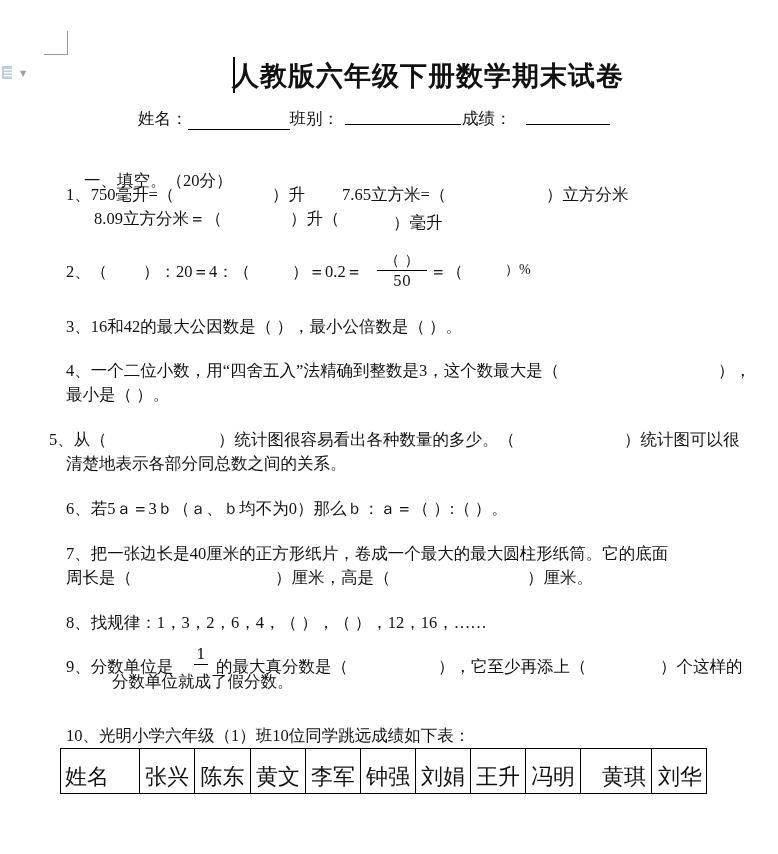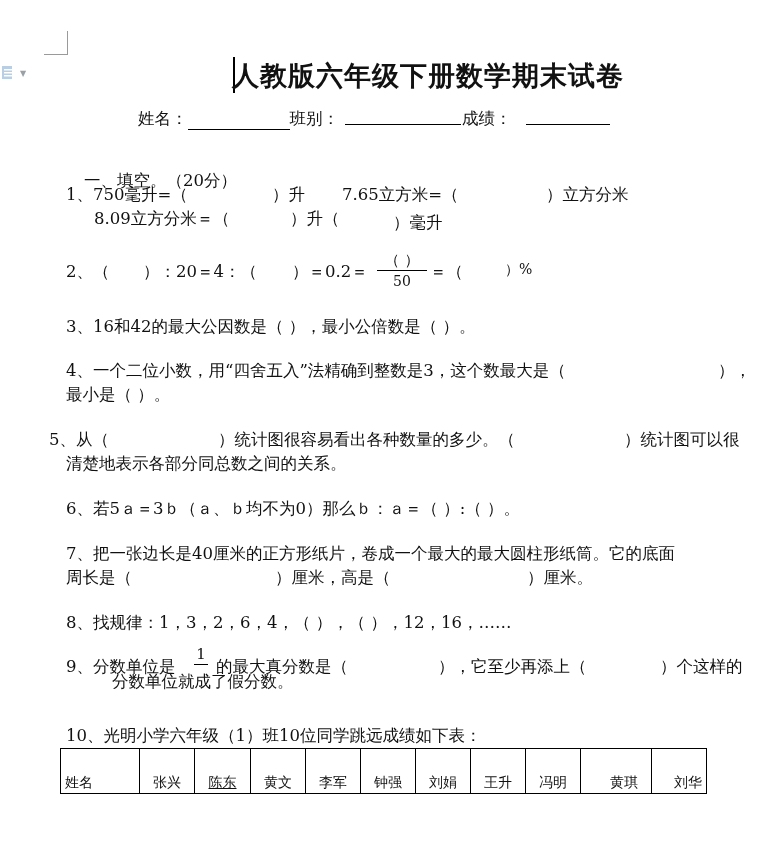--- a/index.html
+++ b/index.html
@@ -1,31 +1,31 @@
 <!DOCTYPE html>
 <html><head>
 <meta charset="utf-8">
 <style>
   html, body { margin:0; padding:0; background:#ffffff; }
   body { width:778px; height:854px; position:relative; overflow:hidden;
          font-family:"DejaVu Serif","Liberation Serif",serif; color:#111; }
-  .abs { position:absolute; white-space:nowrap; }
+  .abs { position:absolute; white-space:nowrap;font-family:Liberation Serif, serif; }
   .corner-mark { position:absolute; left:44px; top:31px; width:23px; height:23px;
                  border-right:1px solid #9a9a9a; border-bottom:1px solid #9a9a9a; }
   .doc-icon { position:absolute; left:2px; top:66px; width:12px; height:14px; }
   .doc-caret { position:absolute; left:20px; top:69px; font-size:8px; color:#9aa0a8;
                font-family:"DejaVu Sans",sans-serif; }
   .title { left:232px; top:58px; font-size:27px; font-weight:bold; letter-spacing:1px;
            font-family:"DejaVu Serif",serif; }
   .cursor { position:absolute; left:233px; top:57px; width:2px; height:36px; background:#000; }
   .line { font-size:16.5px; }
   .blank-line { display:inline-block; border-bottom:1px solid #000; height:16px; vertical-align:bottom; }
   .frac { position:absolute; text-align:center; }
   table.scores { position:absolute; left:60px; top:748px; border-collapse:collapse;
-                 font-size:14px; }
+                 font-size:22px; }
   table.scores td { border:1.5px solid #000; height:43px; padding:0 4px; vertical-align:bottom;
                     padding-bottom:1px; text-align:center; }
   table.scores td.first { text-align:left; }
 </style>
 </head>
 <body>
 
 <div class="corner-mark"></div>
 <svg class="doc-icon" viewBox="0 0 12 14">
   <rect x="0" y="0" width="10" height="13" fill="#b9cde3"></rect>
@@ -94,21 +94,21 @@
 <div class="abs line" style="left:660px; top:656px;">）个这样的</div>
 <div class="abs line" style="left:66px; top:671px;margin-left:46px;">分数单位就成了假分数。</div>
 
 <div class="abs line" style="left:66px; top:725px;">10、光明小学六年级（1）班10位同学跳远成绩如下表：</div>
 
 <table class="scores">
   <tbody>
       <tr>
     <td class="first" style="width:70px;">姓名</td>
     <td style="width:46px;">张兴</td>
-    <td style="width:47px;text-decoration:underline;">陈东</td>
+    <td style="width:47px;">陈东</td>
     <td style="width:46px;">黄文</td>
     <td style="width:46px;">李军</td>
     <td style="width:46px;">钟强</td>
     <td style="width:46px;">刘娟</td>
     <td style="width:46px;">王升</td>
     <td style="width:46px;">冯明</td>
     <td style="width:46px;padding-left:20px;">黄琪</td>
     <td style="width:46px;text-align:right;">刘华</td>
   </tr>
 </tbody>

